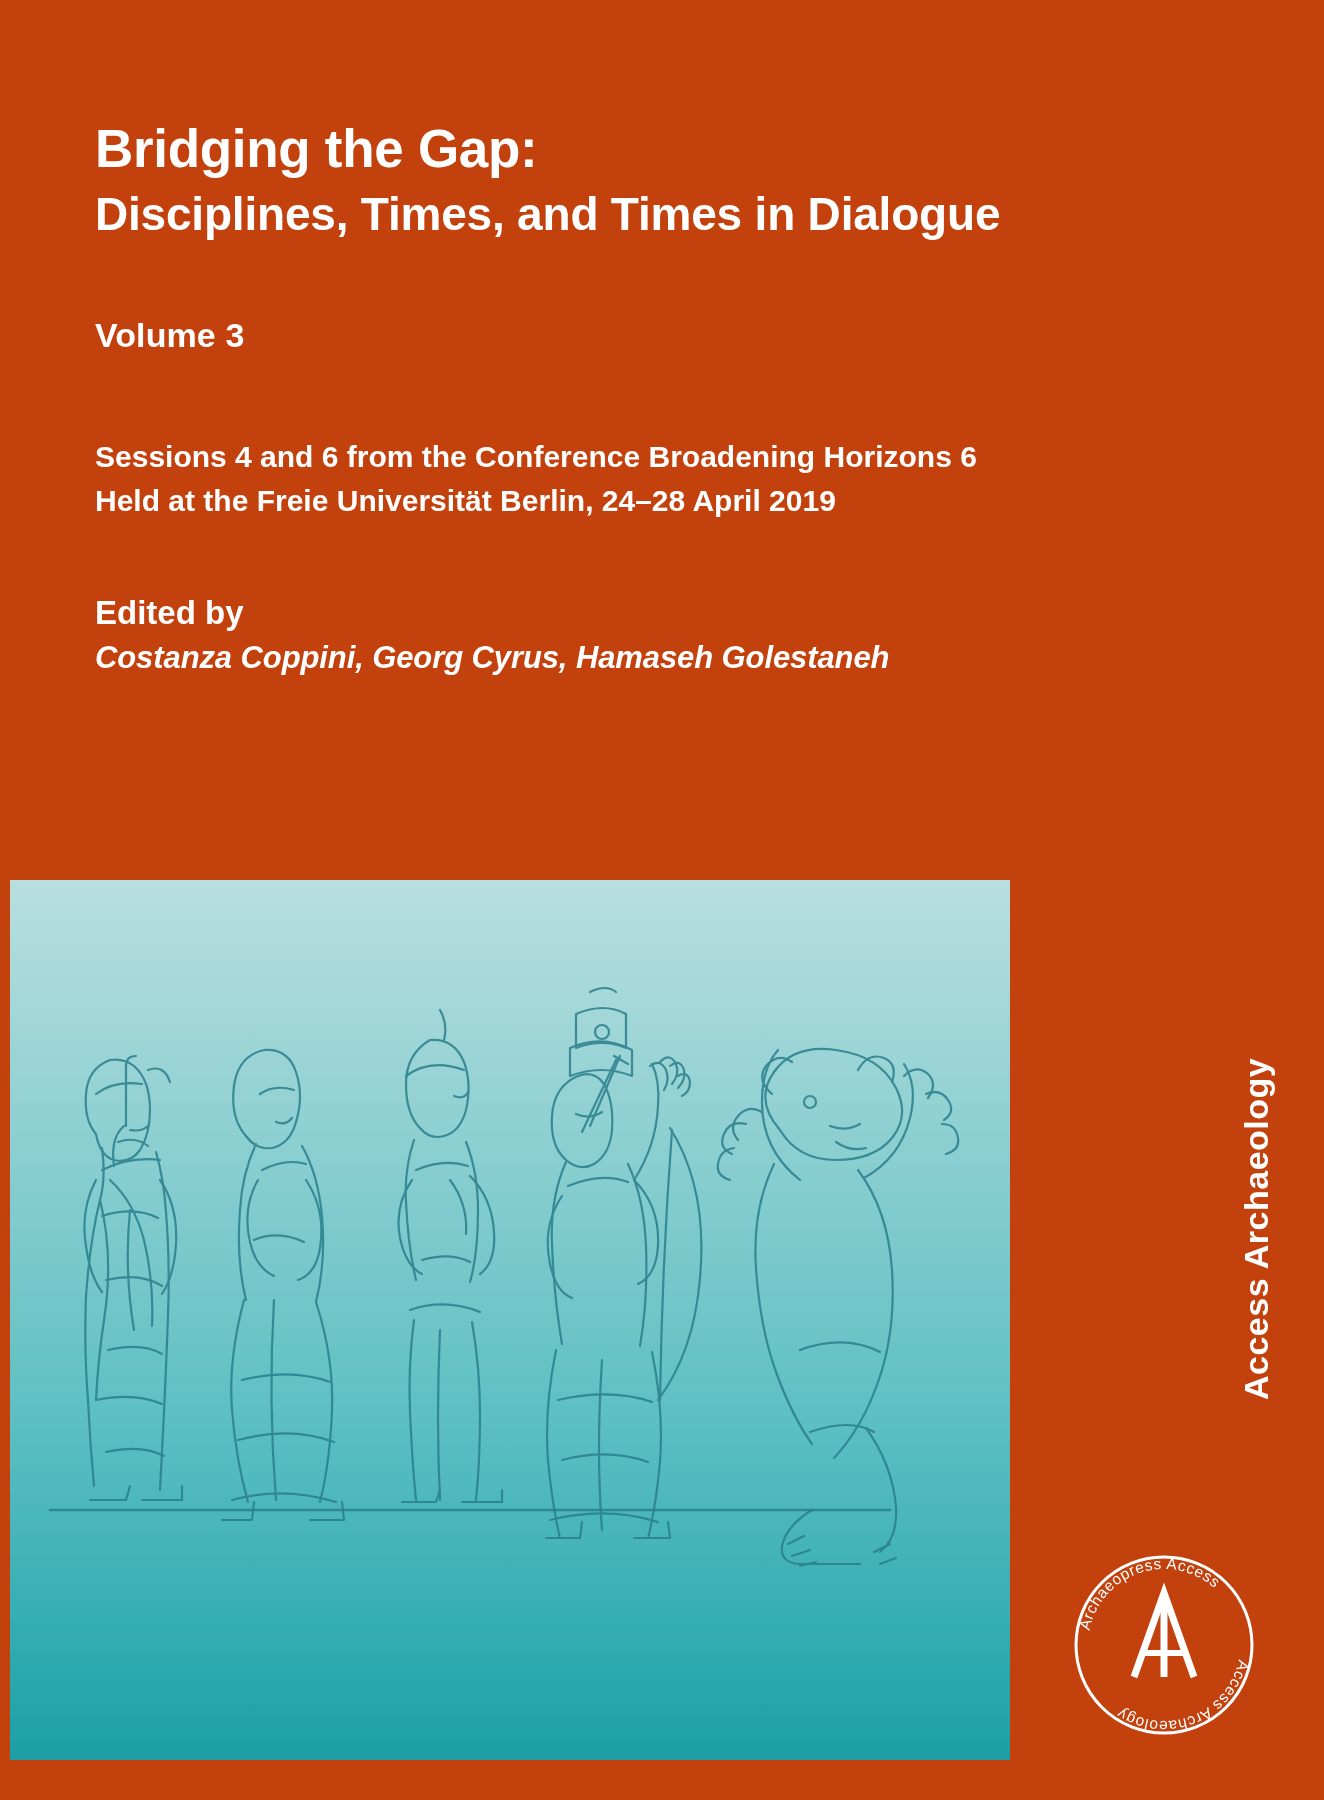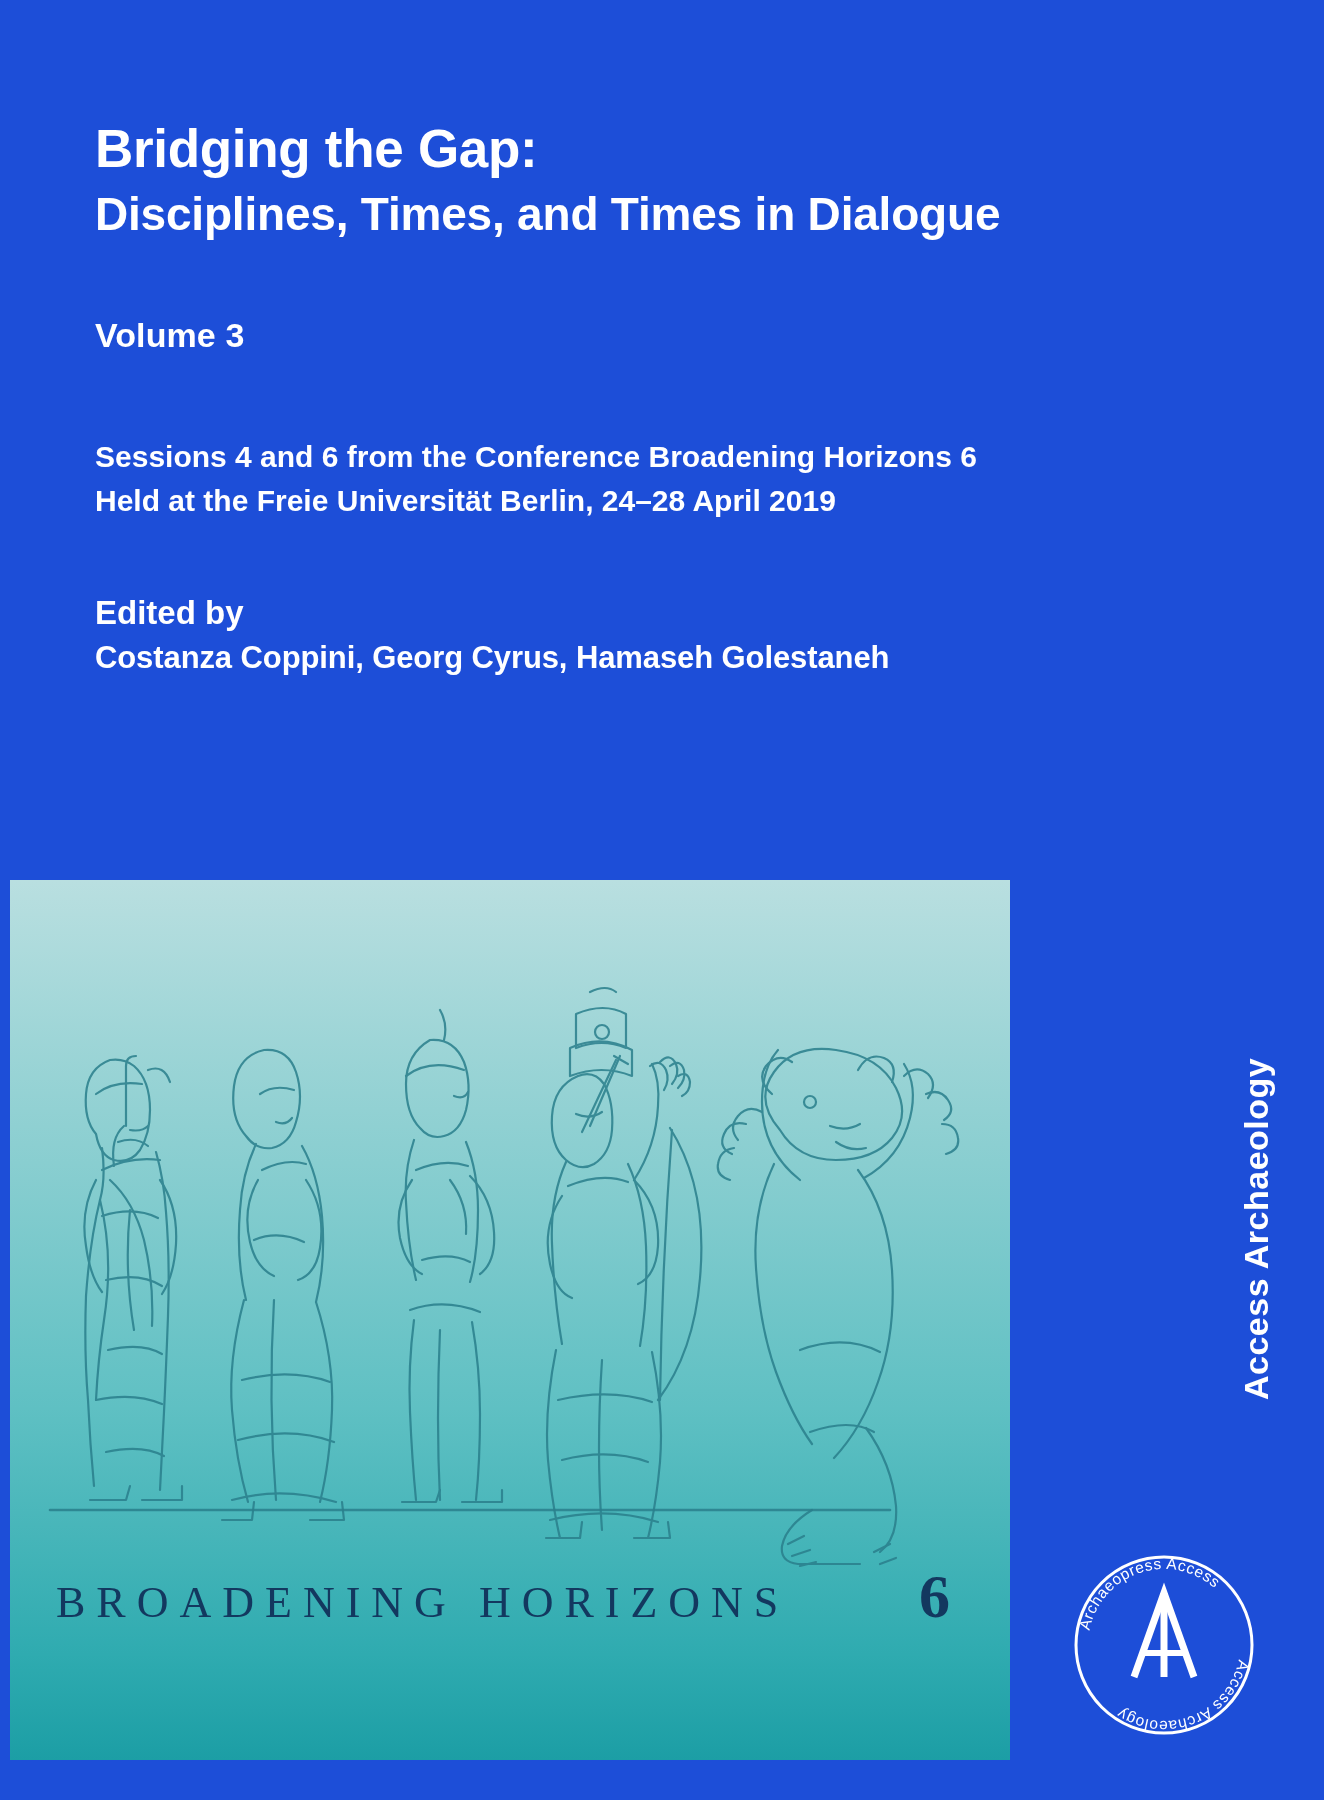--- a/index.html
+++ b/index.html
@@ -10,21 +10,21 @@
   body {
     width: 1324px;
     height: 1800px;
     font-family: "Liberation Sans", sans-serif;
     -webkit-font-smoothing: antialiased;
   }
   #cover {
     position: relative;
     width: 1324px;
     height: 1800px;
-    background: #1d4ed8;
+    background: #c2410c;
     overflow: hidden;
   }
   
   .title-block {
     position: absolute;
     left: 95px;
     top: 118px;
     width: 1130px;
     color: #ffffff;
   }
@@ -59,20 +59,21 @@
   .edited-label {
     font-size: 33px;
     font-weight: bold;
     margin-top: 72px;
   }
   .editors {
     font-size: 31px;
     font-weight: bold;
     margin-top: 8px;
     letter-spacing: -0.1px;
+    font-style: italic;
   }
   
   .art-panel {
     position: absolute;
     left: 10px;
     top: 880px;
     width: 1000px;
     height: 880px;
     background: linear-gradient(180deg, #b9dfe0 0%, #8fd0d2 28%, #5fc0c3 60%, #2fabb0 88%, #1c9ea5 100%);
     overflow: hidden;
@@ -274,24 +275,20 @@
         <path d="M802 630 q-26 16 -30 36 q-2 16 16 18 l62 0"></path>
         <path d="M856 548 q26 36 30 78 q2 32 -16 46"></path>
         <path d="M778 664 l16 -8"></path>
         <path d="M782 676 l18 -6"></path>
         <path d="M790 686 l16 -4"></path>
         <path d="M864 672 l16 -8"></path>
         <path d="M870 684 l16 -6"></path>
       </g>
     </svg>
 
-    <div class="art-caption">
-      <span class="words">BROADENING HORIZONS</span>
-      <span class="num">6</span>
-    </div>
   </div>
 
   <div class="series">Access Archaeology</div>
 
   <svg class="logo" viewBox="0 0 200 200">
     <defs>
       <path id="ringTop" d="M 100,100 m -76,0 a 76,76 0 1,1 152,0" fill="none"></path>
       <path id="ringBottom" d="M 100,100 m 76,0 a 76,76 0 1,1 -152,0" fill="none"></path>
     </defs>
     <circle cx="100" cy="100" r="88" fill="none" stroke="#ffffff" stroke-width="3"></circle>

